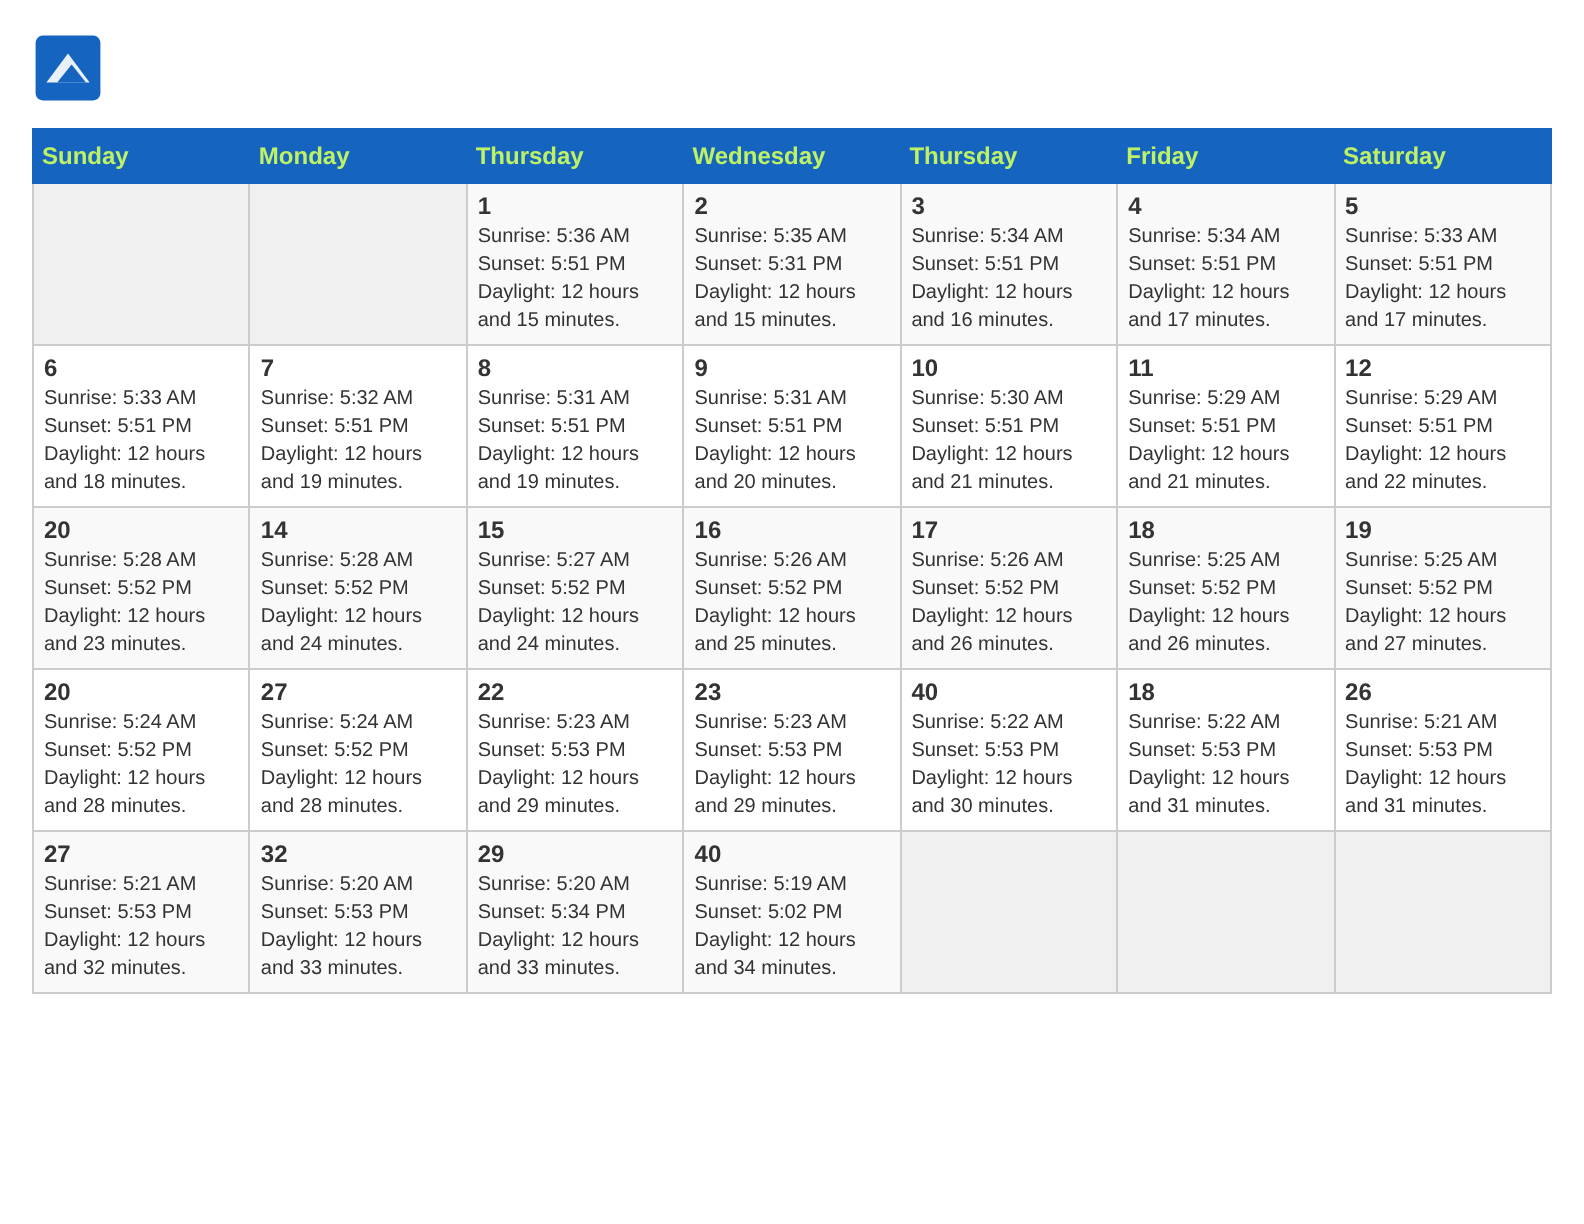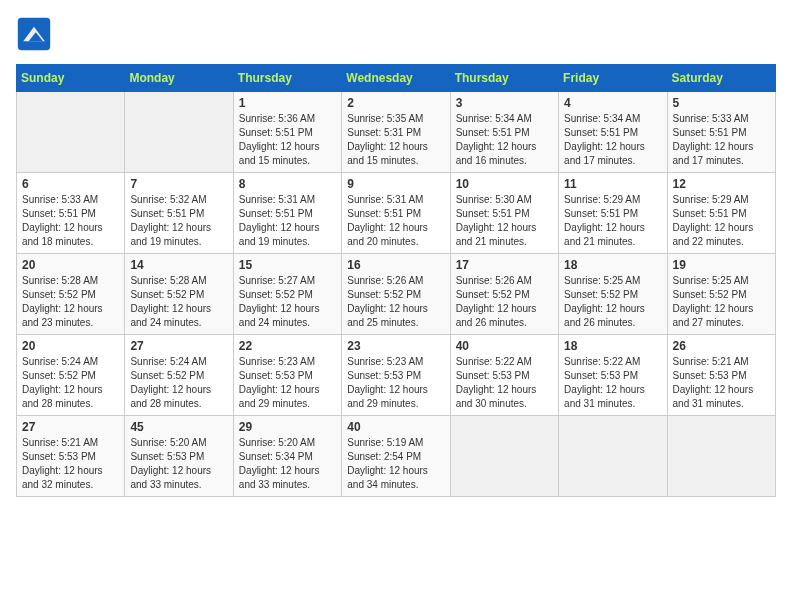--- a/index.html
+++ b/index.html
@@ -289,35 +289,35 @@
         </td>
       </tr>
       <tr>
         <td>
           <span class="day-number">27</span>
           <div class="day-info">Sunrise: 5:21 AM
 Sunset: 5:53 PM
 Daylight: 12 hours and 32 minutes.</div>
         </td>
         <td>
-          <span class="day-number">45</span>
+          <span class="day-number">32</span>
           <div class="day-info">Sunrise: 5:20 AM
 Sunset: 5:53 PM
 Daylight: 12 hours and 33 minutes.</div>
         </td>
         <td>
           <span class="day-number">29</span>
           <div class="day-info">Sunrise: 5:20 AM
 Sunset: 5:34 PM
 Daylight: 12 hours and 33 minutes.</div>
         </td>
         <td>
           <span class="day-number">40</span>
           <div class="day-info">Sunrise: 5:19 AM
-Sunset: 2:54 PM
+Sunset: 5:02 PM
 Daylight: 12 hours and 34 minutes.</div>
         </td>
         <td class="empty-cell"></td>
         <td class="empty-cell"></td>
         <td class="empty-cell"></td>
       </tr>
     </tbody>
 </table>
 
 </body></html>

